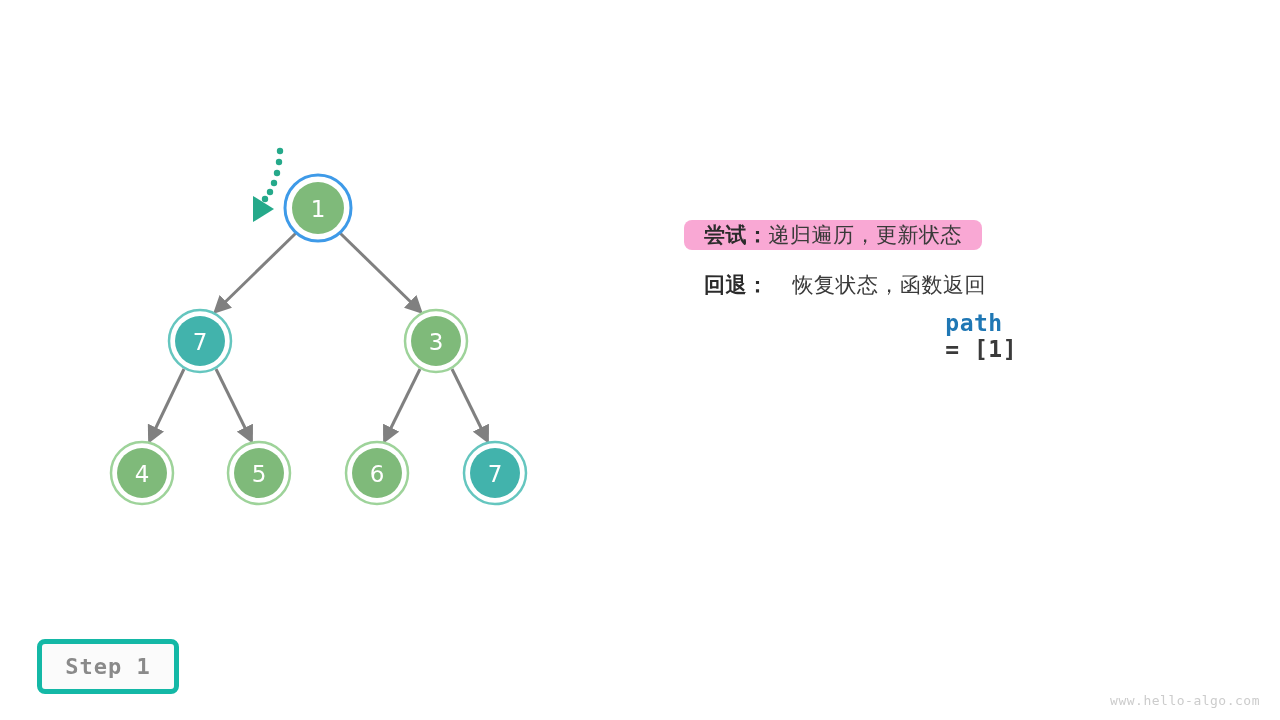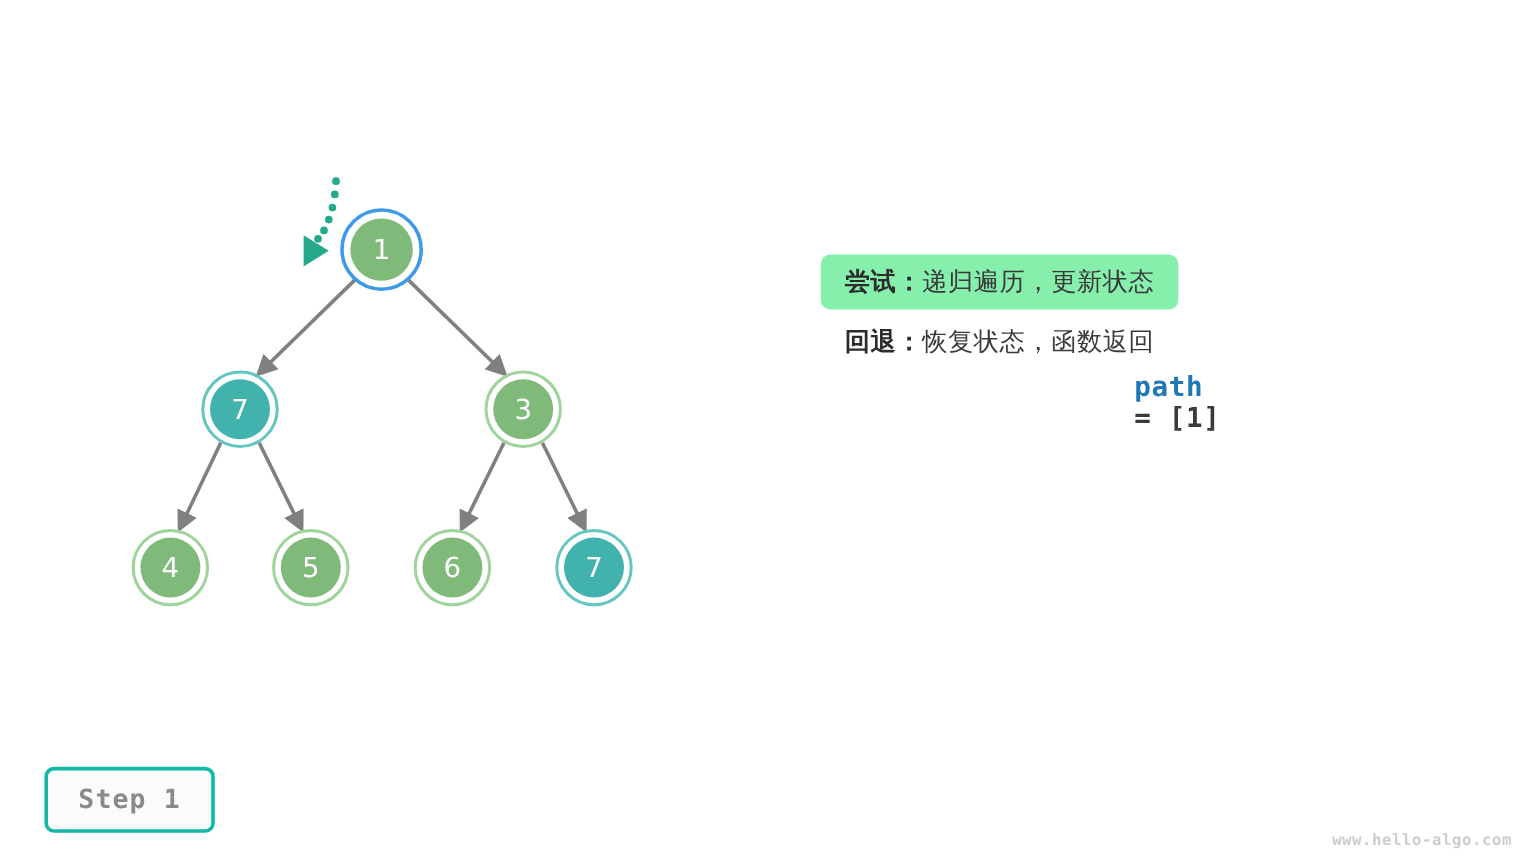--- a/index.html
+++ b/index.html
@@ -44,41 +44,42 @@
     top: 210px;
     width: 560px;
   }
   .line-row {
     height: 50px;
     display: flex;
     align-items: center;
     box-sizing: border-box;
   }
   .hl-box {
-    background: #86efac;
+    background: #f9a8d4;
     border-radius: 8px;
     padding: 0 20px 0 20px;
     display: inline-flex;
     align-items: center;
-    height: 46px;
+    height: 30px;
     box-sizing: border-box;
   }
   .cn-text {
     font-family: "DejaVu Sans", "Liberation Sans", sans-serif;
     font-size: 21px;
     color: #3a3a3a;
     white-space: pre;
     letter-spacing: 0.5px;
   }
   .cn-bold {
     font-weight: bold;
     color: #2b2b2b;
   }
   .plain-row {
     padding-left: 20px;
+    gap: 24px;
   }
   .code-row {
     padding-left: 20px;
     height: 52px;
     display: flex;
     align-items: center;
     flex-direction: column;
   }
   .mono {
     font-family: "DejaVu Sans Mono", "Liberation Mono", monospace;
@@ -100,21 +101,21 @@
   }
   .spacer-row { height: 66px; }
 
   
   .step-badge {
     position: absolute;
     left: 37px;
     top: 639px;
     width: 142px;
     height: 55px;
-    border: 3px solid #14b8a6;
+    border: 5px solid #14b8a6;
     border-radius: 8px;
     background: #fbfbfb;
     display: flex;
     align-items: center;
     justify-content: center;
     box-sizing: border-box;
     text-align: right;
   }
   .step-text {
     font-family: "DejaVu Sans Mono", "Liberation Mono", monospace;
@@ -126,21 +127,20 @@
 
   
   .watermark {
     position: absolute;
     right: 20px;
     bottom: 12px;
     font-family: "DejaVu Sans Mono", "Liberation Mono", monospace;
     font-size: 13px;
     color: #cccccc;
     letter-spacing: 0.5px;
-    font-weight: bold;
   }
 </style>
 </head>
 <body>
 
 <div id="canvas">
 
   <svg class="tree-svg" viewBox="0 0 700 600">
     <defs>
       <marker id="arrowGray" markerWidth="6" markerHeight="6" refX="4.6" refY="3" orient="auto" markerUnits="strokeWidth">

